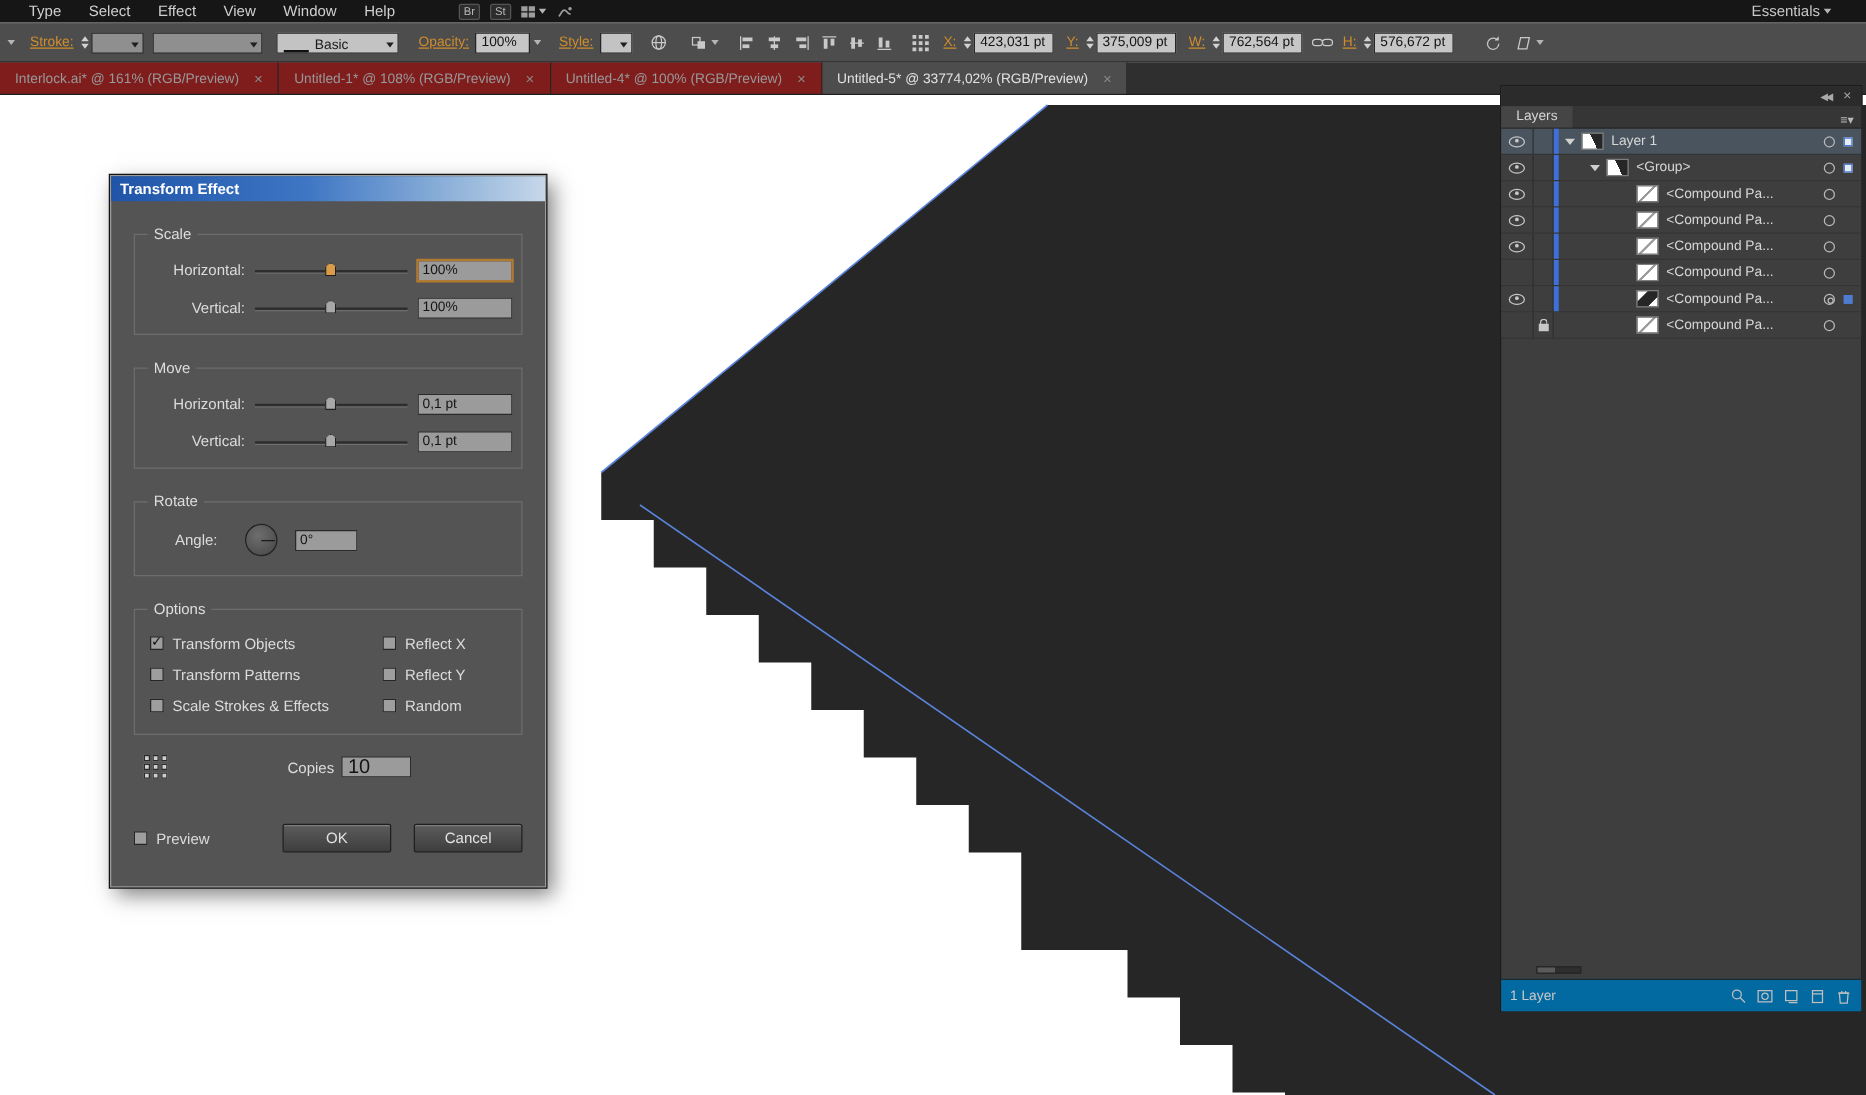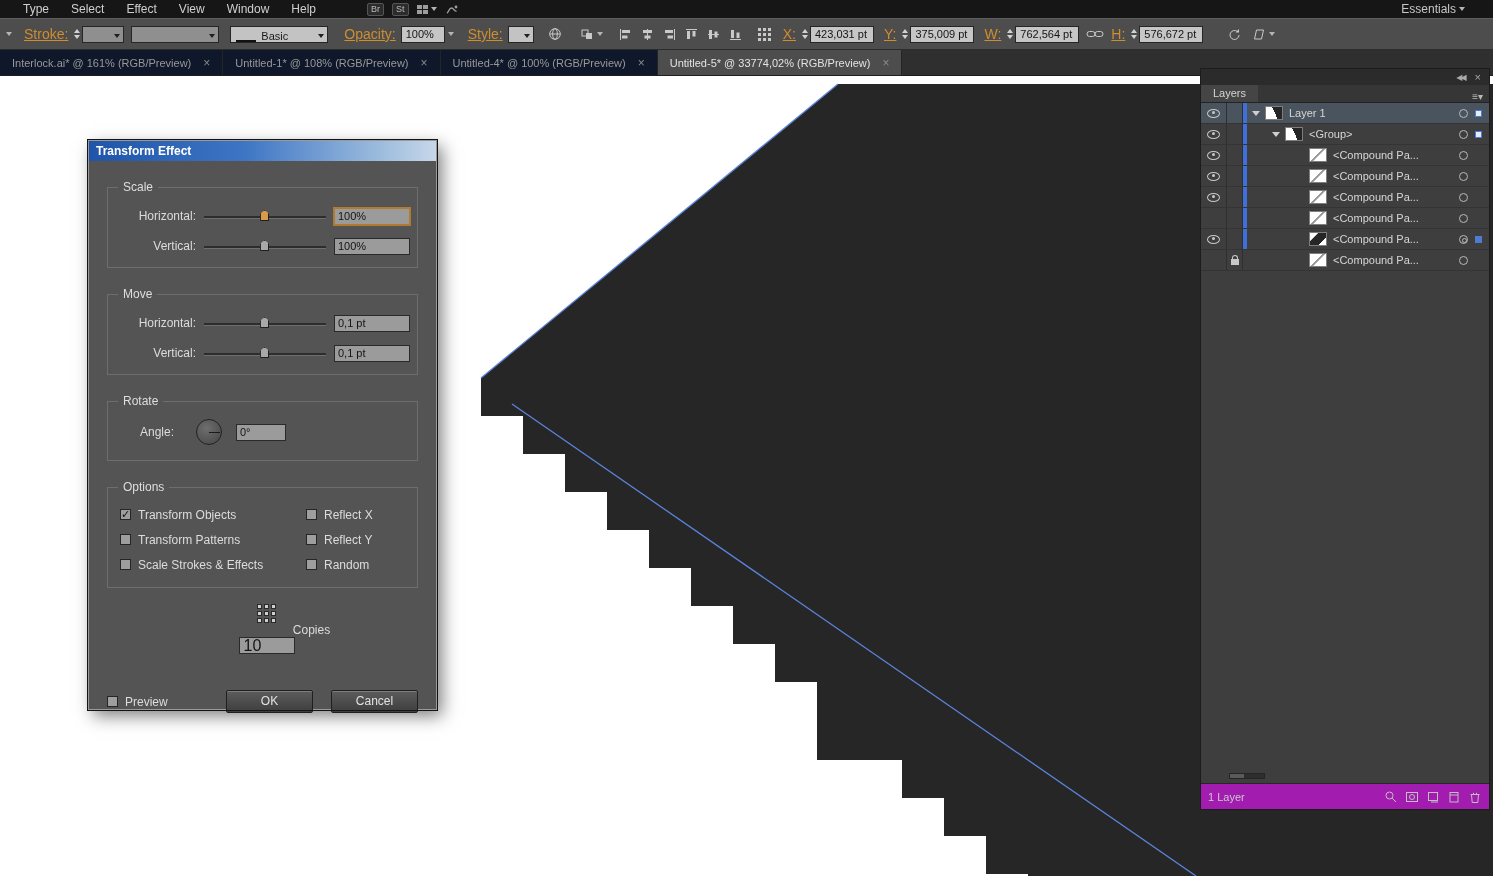--- a/index.html
+++ b/index.html
@@ -16,21 +16,21 @@
   .arr-grid { display:grid; grid-template-columns:5px 5px; grid-template-rows:4px 4px; gap:1px; }
   .arr-grid i { background:#9d9d9d; display:block; }
   .caret { display:inline-block; width:0; height:0; border-left:3px solid transparent;
            border-right:3px solid transparent; border-top:4px solid #b5b5b5; margin-left:3px; }
   .workspace { margin-left:auto; margin-right:28px; display:flex; align-items:center; color:#c7c7c7; }
 
   
   .controlbar { position:absolute; left:0; top:18px; width:1493px; height:32px; background:#4d4d4d;
                 border-top:1px solid #5e5e5e; border-bottom:1px solid #2c2c2c;
                 display:flex; align-items:center; padding:0 4px; white-space:nowrap; }
-  .link { color:#cf8d2d; text-decoration:underline; font-size:14px; }
+  .link { color:#cf8d2d; text-decoration:underline; font-size:11px; }
   .spin { display:inline-flex; flex-direction:column; gap:2px; margin:0 2px 0 6px; }
   .spin i { width:0; height:0; border-left:3px solid transparent; border-right:3px solid transparent; display:block; }
   .spin .up { border-bottom:4px solid #d2d2d2; }
   .spin .dn { border-top:4px solid #d2d2d2; }
   .combo { height:17px; background:#8f8f8f; border:1px solid #262626; display:flex; align-items:flex-end;
            color:#1a1a1a; font-size:11px; position:relative; padding:0 14px 0 5px; }
   .combo.light { background:#c3c3c3; }
   .combo::after { content:""; position:absolute; right:3px; top:7px; border-left:3px solid transparent;
                   border-right:3px solid transparent; border-top:4px solid #1f1f1f; }
   .field { height:17px; background:#c6c6c6; border:1px solid #262626; color:#141414; font-size:11px;
@@ -39,21 +39,21 @@
   .cbicon { display:inline-flex; align-items:center; justify-content:center; }
   .refgrid { display:grid; grid-template-columns:repeat(3,3px); grid-template-rows:repeat(3,3px); gap:2px; }
   .refgrid i { background:#c9c9c9; display:block; }
   .alignset { display:flex; align-items:center; gap:9px; }
   svg.g { display:block; }
 
   
   .tabbar { position:absolute; left:0; top:50px; width:1493px; height:26px; background:#2f2f2f;
             border-bottom:1px solid #1e1e1e; display:flex; align-items:stretch; }
   .tab { display:flex; align-items:center; padding:0 12px; font-size:11px; color:#989898;
-         background:#0f172a; border-right:1px solid #242424; }
+         background:#7f1d1d; border-right:1px solid #242424; }
   .tab .x { margin-left:12px; color:#8a8a8a; font-size:12px; }
   .tab .x::after { content:"×"; }
   .tab.active { background:#4d4d4d; color:#e2e2e2; }
 
   
   .canvas { position:absolute; left:0; top:76px; width:1493px; height:800px; background:#ffffff; }
 
   
   .dlg { position:absolute; left:88px; top:140px; width:349px; height:570px; background:#545454;
          border:1px solid #9a9a9a; outline:1px solid #141414; box-shadow:5px 6px 16px rgba(0,0,0,.5);
@@ -76,21 +76,21 @@
   .dial { position:relative; width:26px; height:26px; border-radius:50%;
           background:radial-gradient(circle at 40% 35%,#6e6e6e,#454545); border:1px solid #222;
           margin-left:14px; }
   .dial::after { content:""; position:absolute; left:50%; top:50%; width:11px; height:1px; background:#1b1b1b; }
   .optgrid { display:grid; grid-auto-flow:column; grid-template-rows:repeat(3,25px); grid-template-columns:186px auto;
              padding-left:12px; align-items:center; }
   .cbitem { display:flex; align-items:center; font-size:12px; }
   .cb { width:11px; height:11px; background:#9e9e9e; border:1px solid #262626; display:inline-flex;
         align-items:center; justify-content:center; font-size:11px; font-weight:bold; color:#101010;
         margin-right:7px; line-height:9px; }
-  .copiesrow { display:flex; align-items:center; margin:16px 18px 0; padding-left:8px;flex-direction:column; }
+  .copiesrow { display:flex; align-items:center; margin:16px 18px 0; padding-left:8px; }
   .dots9 { display:grid; grid-template-columns:repeat(3,5px); grid-template-rows:repeat(3,5px); gap:2px; }
   .dots9 i { background:#cfcfcf; border:1px solid #2a2a2a; display:block; }
   .copiesrow .clabel { margin-left:96px; margin-right:6px; }
   .cfield { width:56px; height:17px; background:#9b9b9b; border:1px solid #2a2a2a; color:#141414;
             font-size:16px; line-height:15px; padding:0 4px; }
   .dlg-bottom { display:flex; align-items:center; margin-top:36px; padding:0 18px; }
   .btn { min-width:87px; height:23px; background:linear-gradient(#5c5c5c,#3e3e3e); border:1px solid #1f1f1f;
          box-shadow:inset 0 1px 0 #7d7d7d; color:#e2e2e2; font-size:12px; text-align:center;
          line-height:21px; border-radius:2px; }
   .btn + .btn { margin-left:18px; }
@@ -136,21 +136,21 @@
   .chip.ghost { visibility:hidden; }
   .eye { position:relative; width:13px; height:9px; border:1px solid #c8c8c8; border-radius:50%; }
   .eye::after { content:""; position:absolute; left:50%; top:50%; width:3px; height:3px; margin:-2px 0 0 -2px;
                 background:#c8c8c8; border-radius:50%; }
   .lockico { position:relative; width:8px; height:6px; background:#c8c8c8; margin-top:4px; }
   .lockico::before { content:""; position:absolute; left:1px; top:-4px; width:4px; height:4px;
                      border:1px solid #c8c8c8; border-bottom:none; border-radius:3px 3px 0 0; }
   .hscroll { position:absolute; left:28px; bottom:4px; width:36px; height:6px; background:#2e2e2e;
              border:1px solid #242424; }
   .hscroll i { display:block; width:14px; height:100%; background:#5a5a5a; }
-  .lp-status { height:26px; background:#a21caf; border-top:1px solid #262626; display:flex; align-items:center;
+  .lp-status { height:26px; background:#0369a1; border-top:1px solid #262626; display:flex; align-items:center;
                padding:0 7px; color:#c9c9c9; font-size:11px; }
   .lp-status .sicons { margin-left:auto; display:flex; align-items:center; gap:7px; }
 </style>
 </head>
 <body>
 
 <div class="menubar">
   <span class="mi">Type</span>
   <span class="mi">Select</span>
   <span class="mi">Effect</span>

